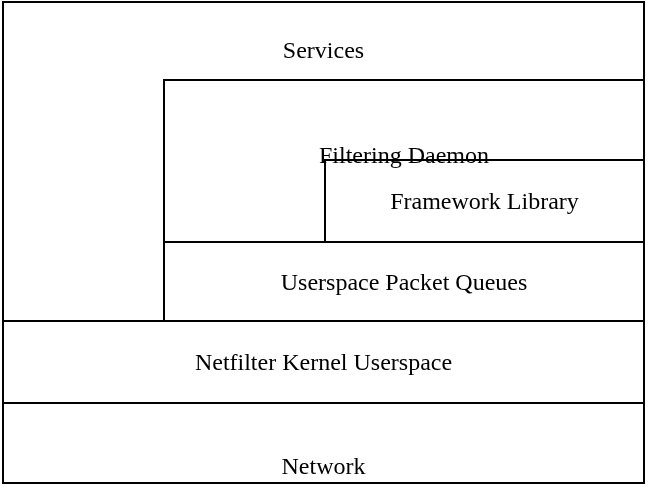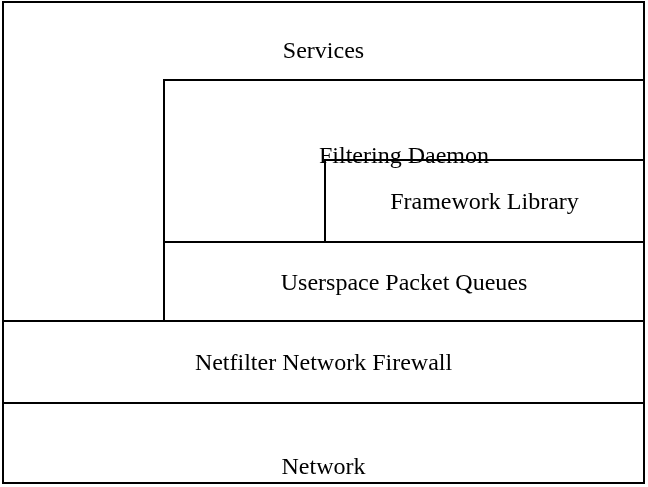--- a/index.html
+++ b/index.html
@@ -63,16 +63,16 @@
   <div class="box" id="box-filtering-daemon"></div>
   <div class="box" id="box-framework-library"></div>
   <div class="box" id="box-userspace-queues"></div>
   <div class="box" id="box-netfilter"></div>
   <div class="box" id="box-network"></div>
 
   <div class="label" id="label-services">Services</div>
   <div class="label" id="label-filtering-daemon">Filtering Daemon</div>
   <div class="label" id="label-userspace-queues">Userspace Packet Queues</div>
   <div class="label" id="label-framework-library">Framework Library</div>
-  <div class="label" id="label-netfilter">Netfilter Network Firewall</div>
+  <div class="label" id="label-netfilter">Netfilter Kernel Userspace</div>
   <div class="label" id="label-network">Network</div>
 
 </div>
 
 </body></html>

